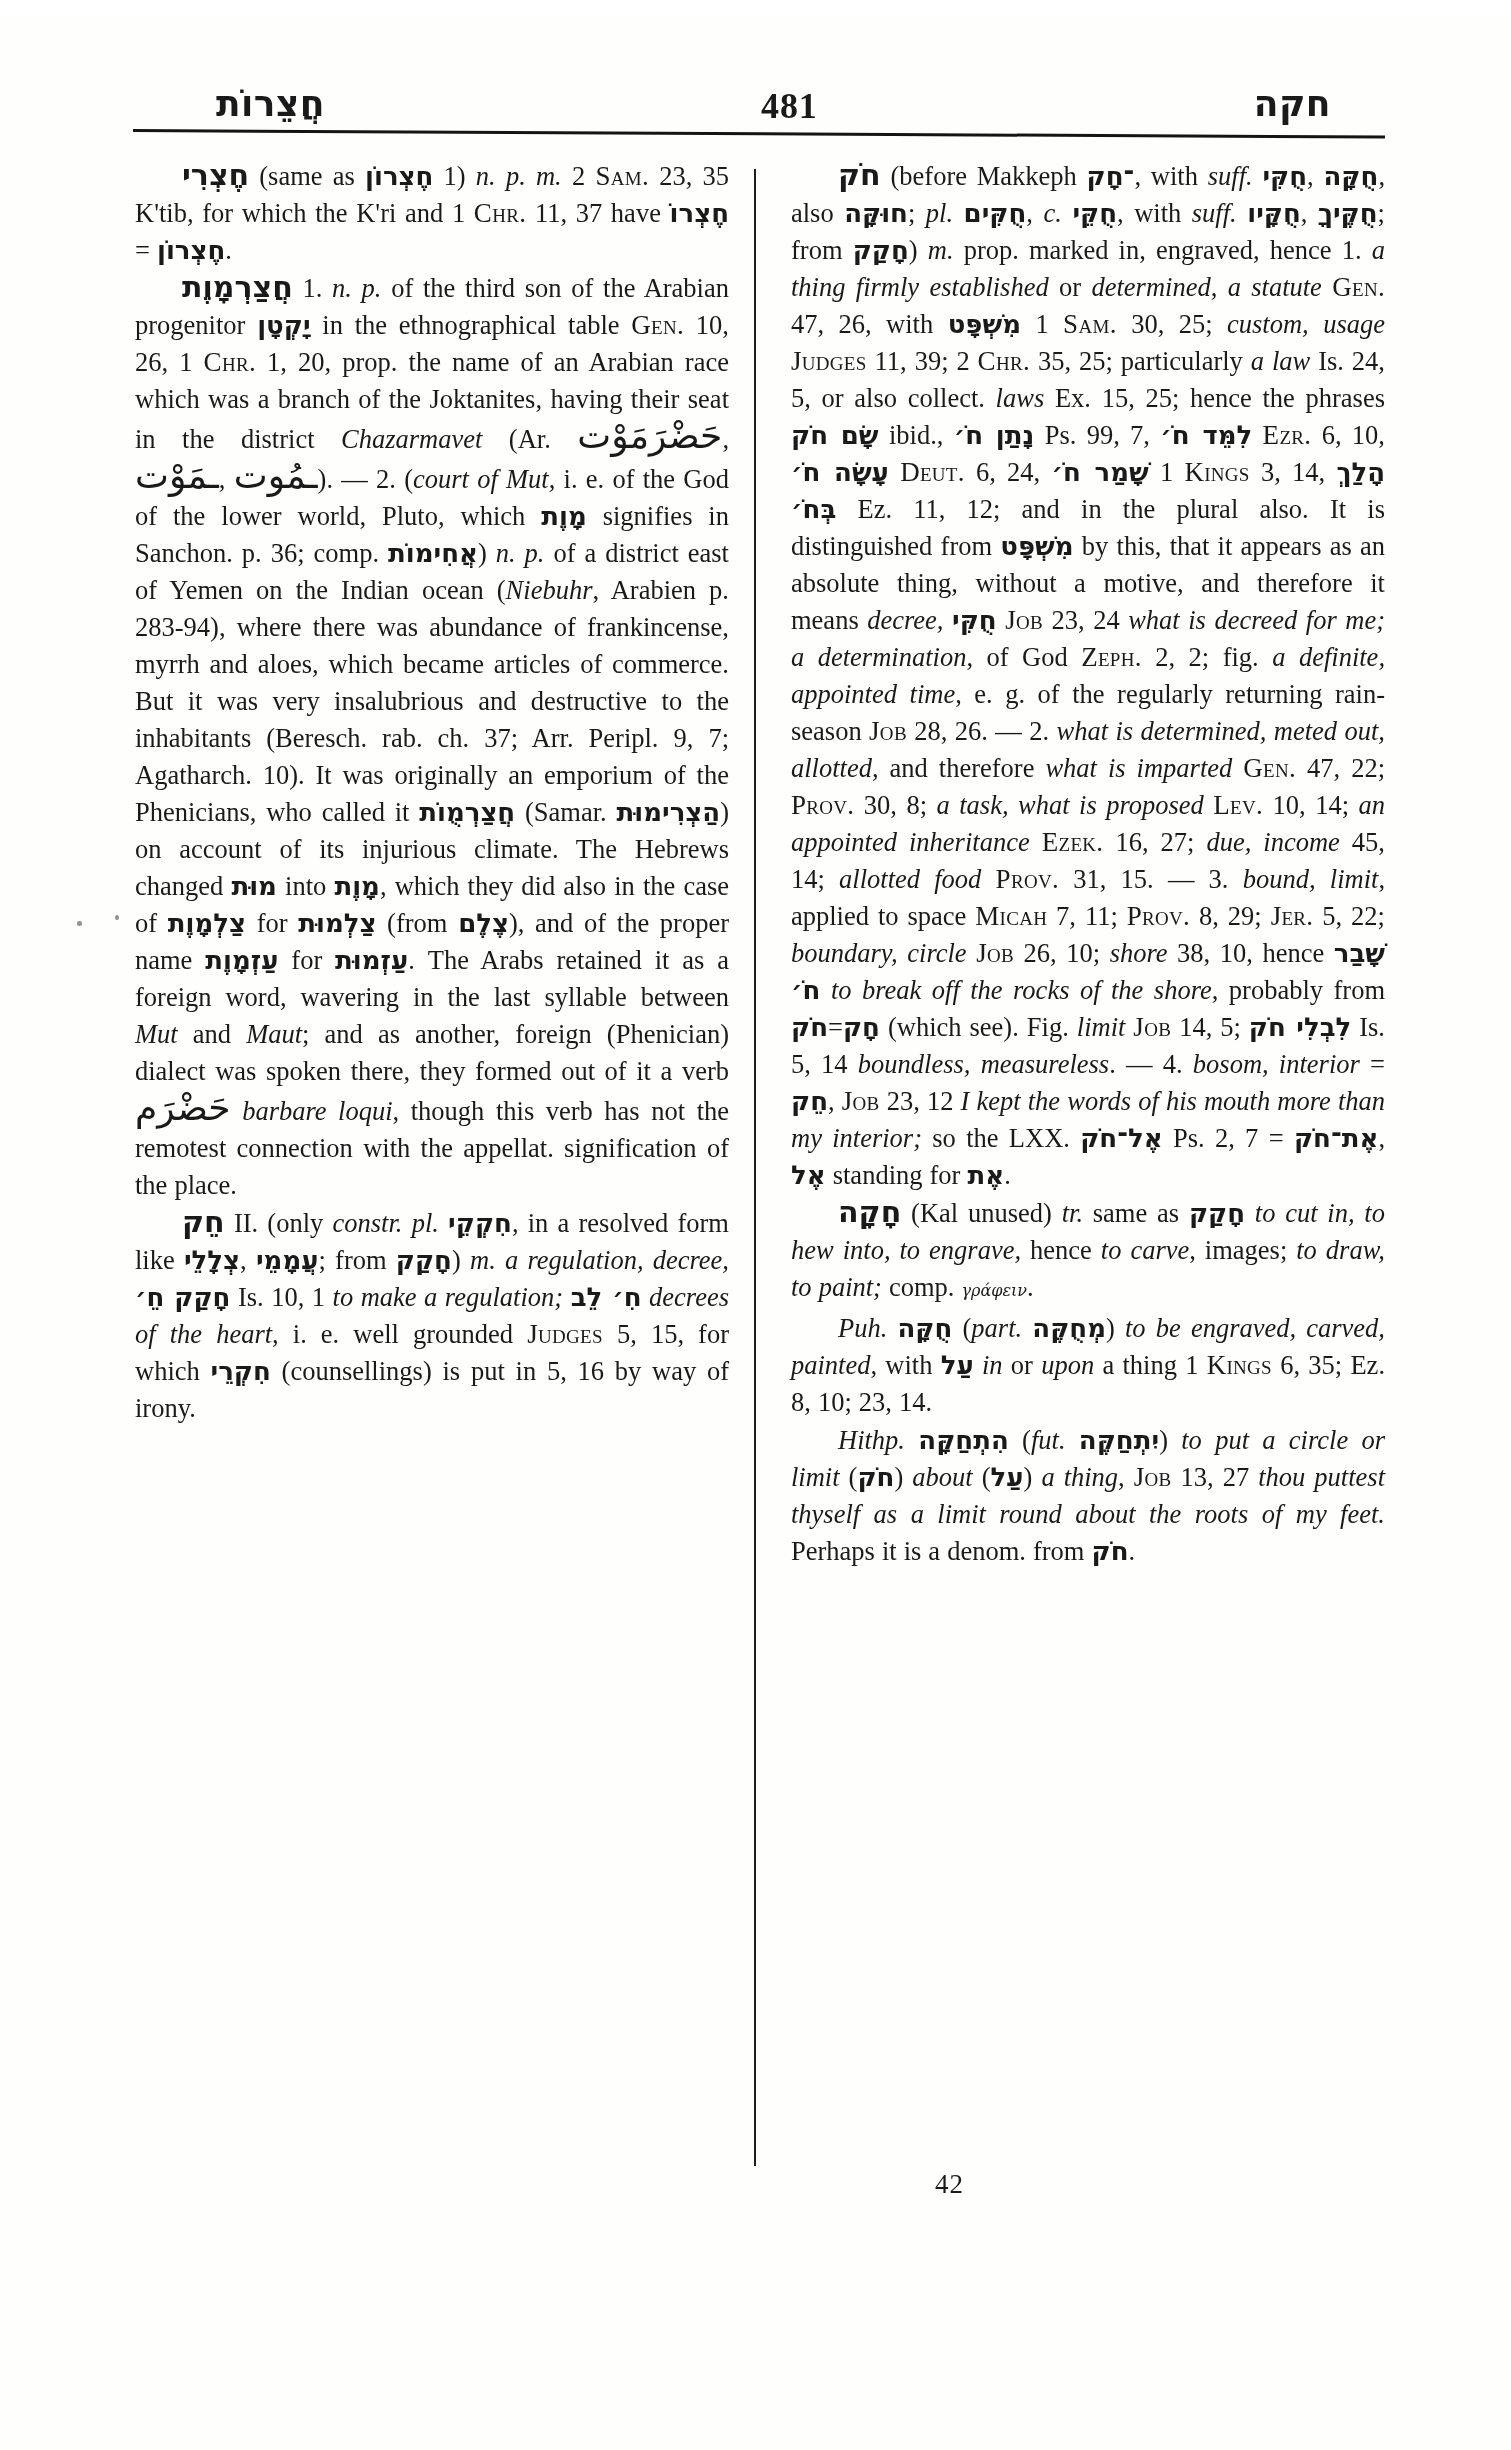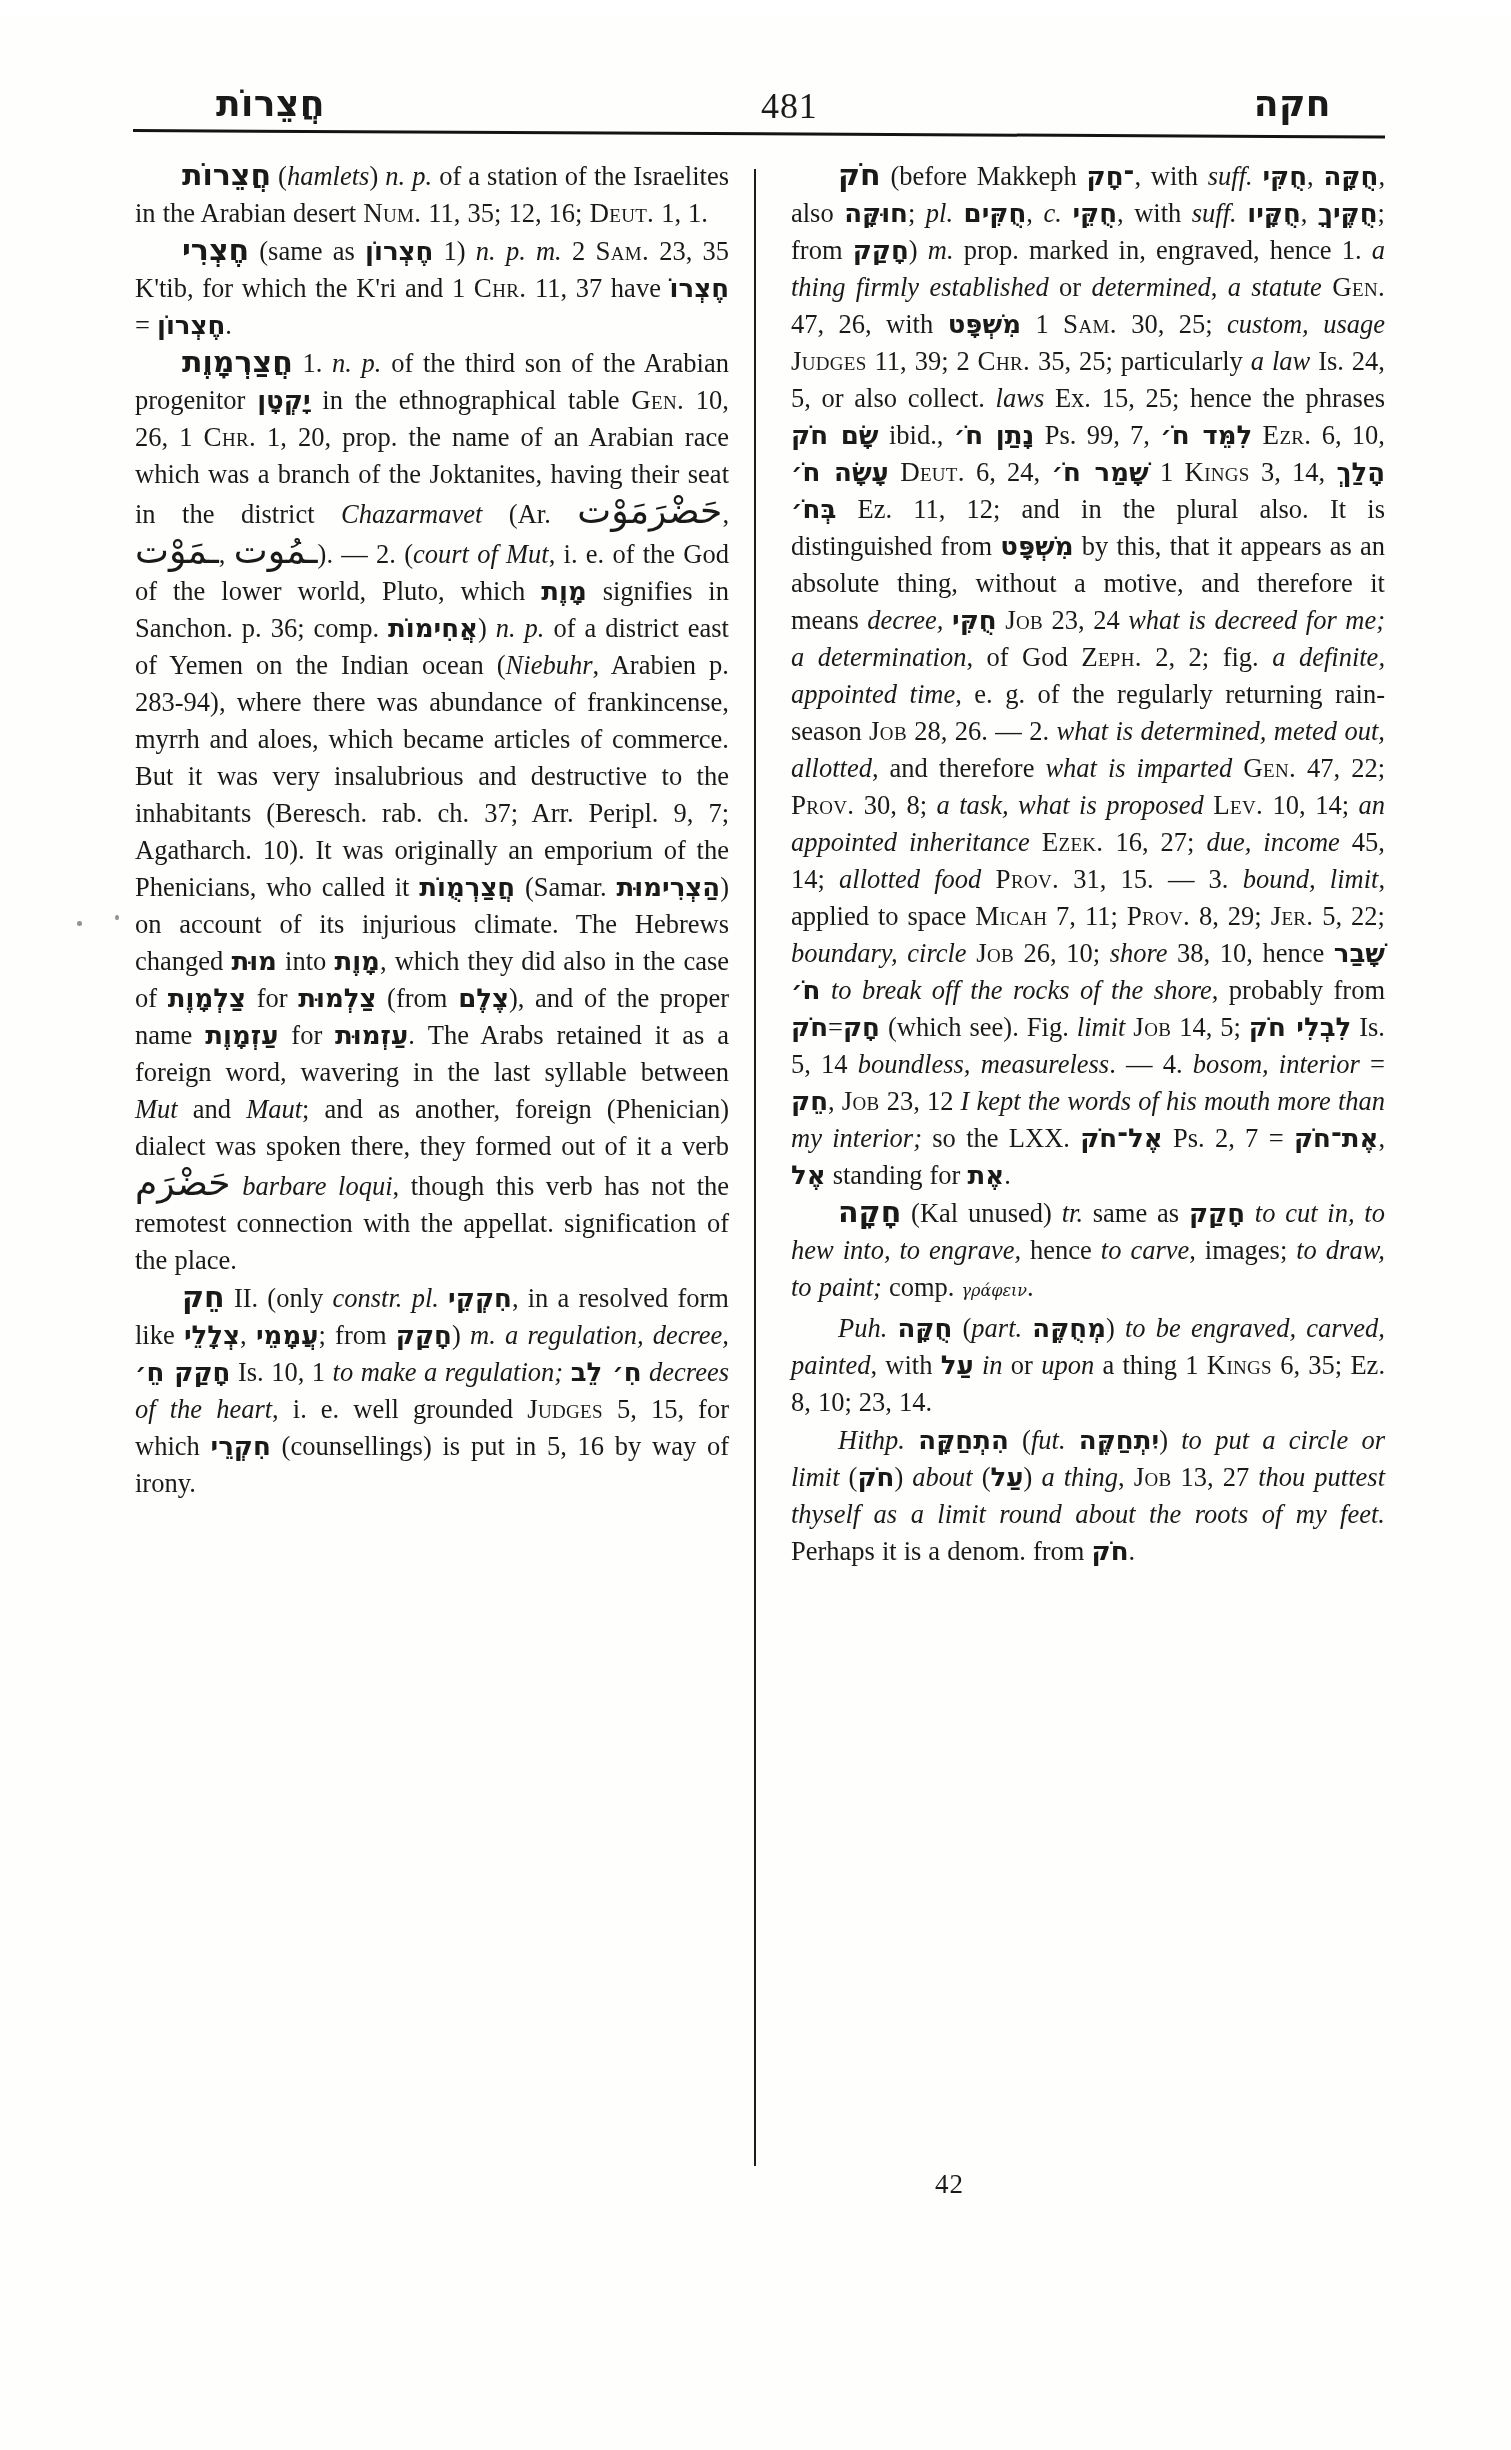--- a/index.html
+++ b/index.html
@@ -42,21 +42,21 @@
     direction: rtl;
     font-family: "DejaVu Sans", sans-serif;
     font-weight: 700;
     letter-spacing: 0.4px;
   }
   .head-left { margin-left: 81px; }
   .head-right { margin-right: 54px; }
   .head-num {
     font-size: 36px;
     line-height: 1;
-    font-weight: 400;
+    font-weight: 700;
     letter-spacing: 0.9px;
     transform: translateY(1.8px);
   }
 
   
   .head-rule {
     position: absolute;
     left: 133px;
     top: 113px;
     width: 1252px;
@@ -167,24 +167,20 @@
     <span class="head-heb head-right">חקה</span>
   </div>
   <div class="head-rule"></div>
 
   <div class="col-divider"></div>
 
   <div class="columns">
 
     <div class="col">
 
-      <p class="entry">
-        <span class="heb-lem">חֲצֵרוֹת</span><span> (<span class="it">hamlets</span>) <span class="it">n. p.</span> of a station of
-        the Israelites in the Arabian desert <span class="sc">Num.</span> 11, 35; 12, 16; <span class="sc">Deut.</span> 1, 1.</span>
-      </p>
 
       <p class="entry">
         <span class="heb-lem">חֶצְרִי</span><span> (same as <span class="heb">חֶצְרוֹן</span> 1) <span class="it">n. p. m.</span> 2 <span class="sc">Sam.</span>
         23, 35 K'tib, for which the K'ri and 1 <span class="sc">Chr.</span> 11, 37 have <span class="heb">חֶצְרוֹ</span> = <span class="heb">חֶצְרוֹן</span>.</span>
       </p>
 
       <p class="entry">
         <span class="heb-lem">חֲצַרְמָוֶת</span><span> 1. <span class="it">n. p.</span> of the third son of
         the Arabian progenitor <span class="heb">יָקְטָן</span> in the ethnographical table <span class="sc">Gen.</span> 10, 26, 1 <span class="sc">Chr.</span>
         1, 20, prop. the name of an Arabian race which was a branch of the Joktanites, having their seat in the district

